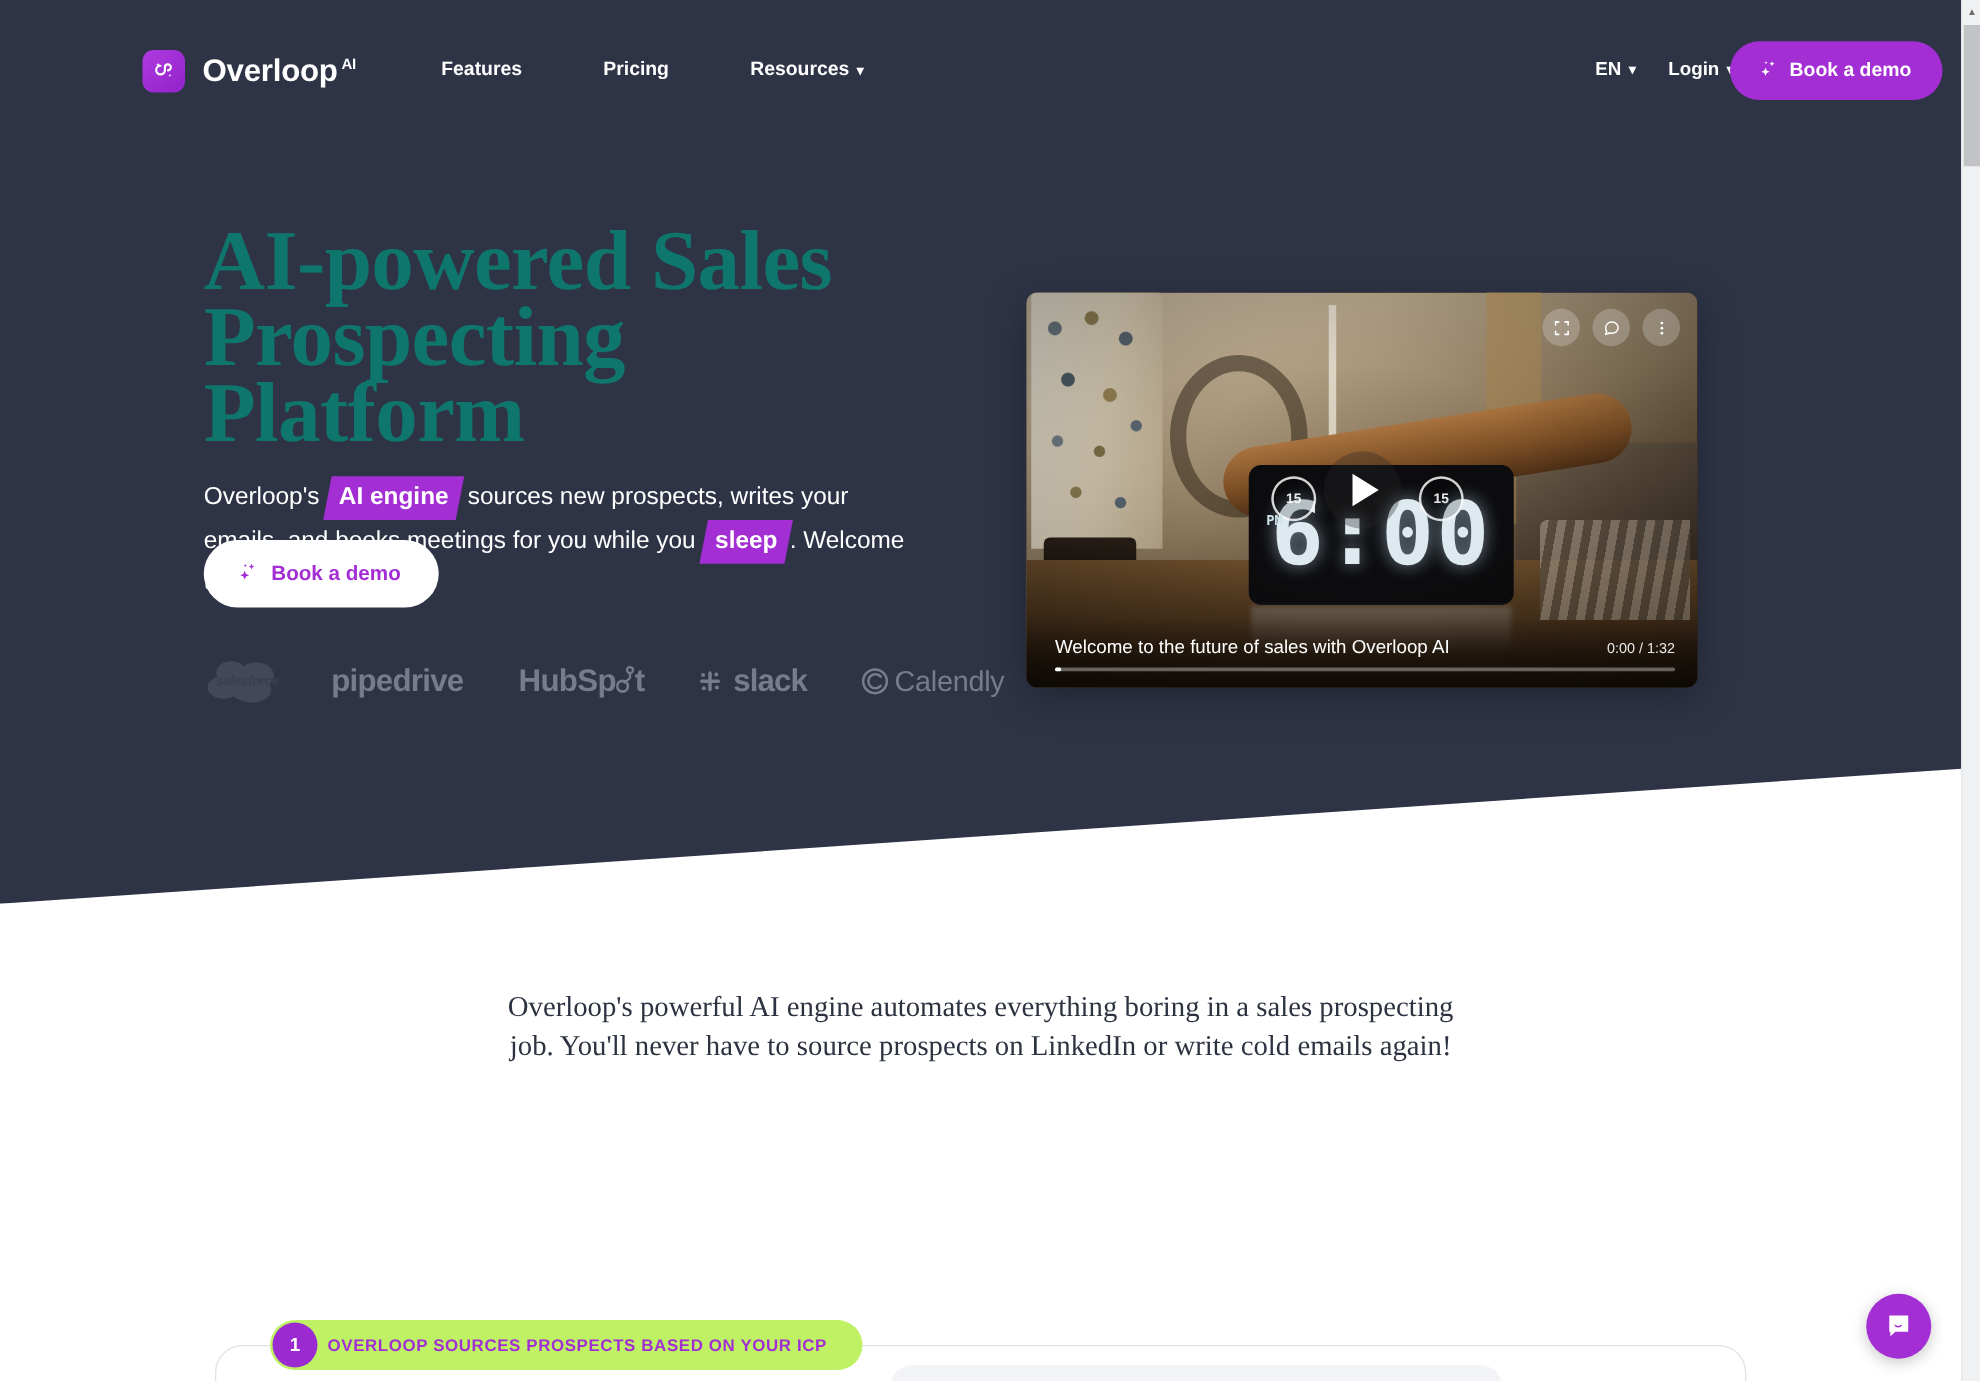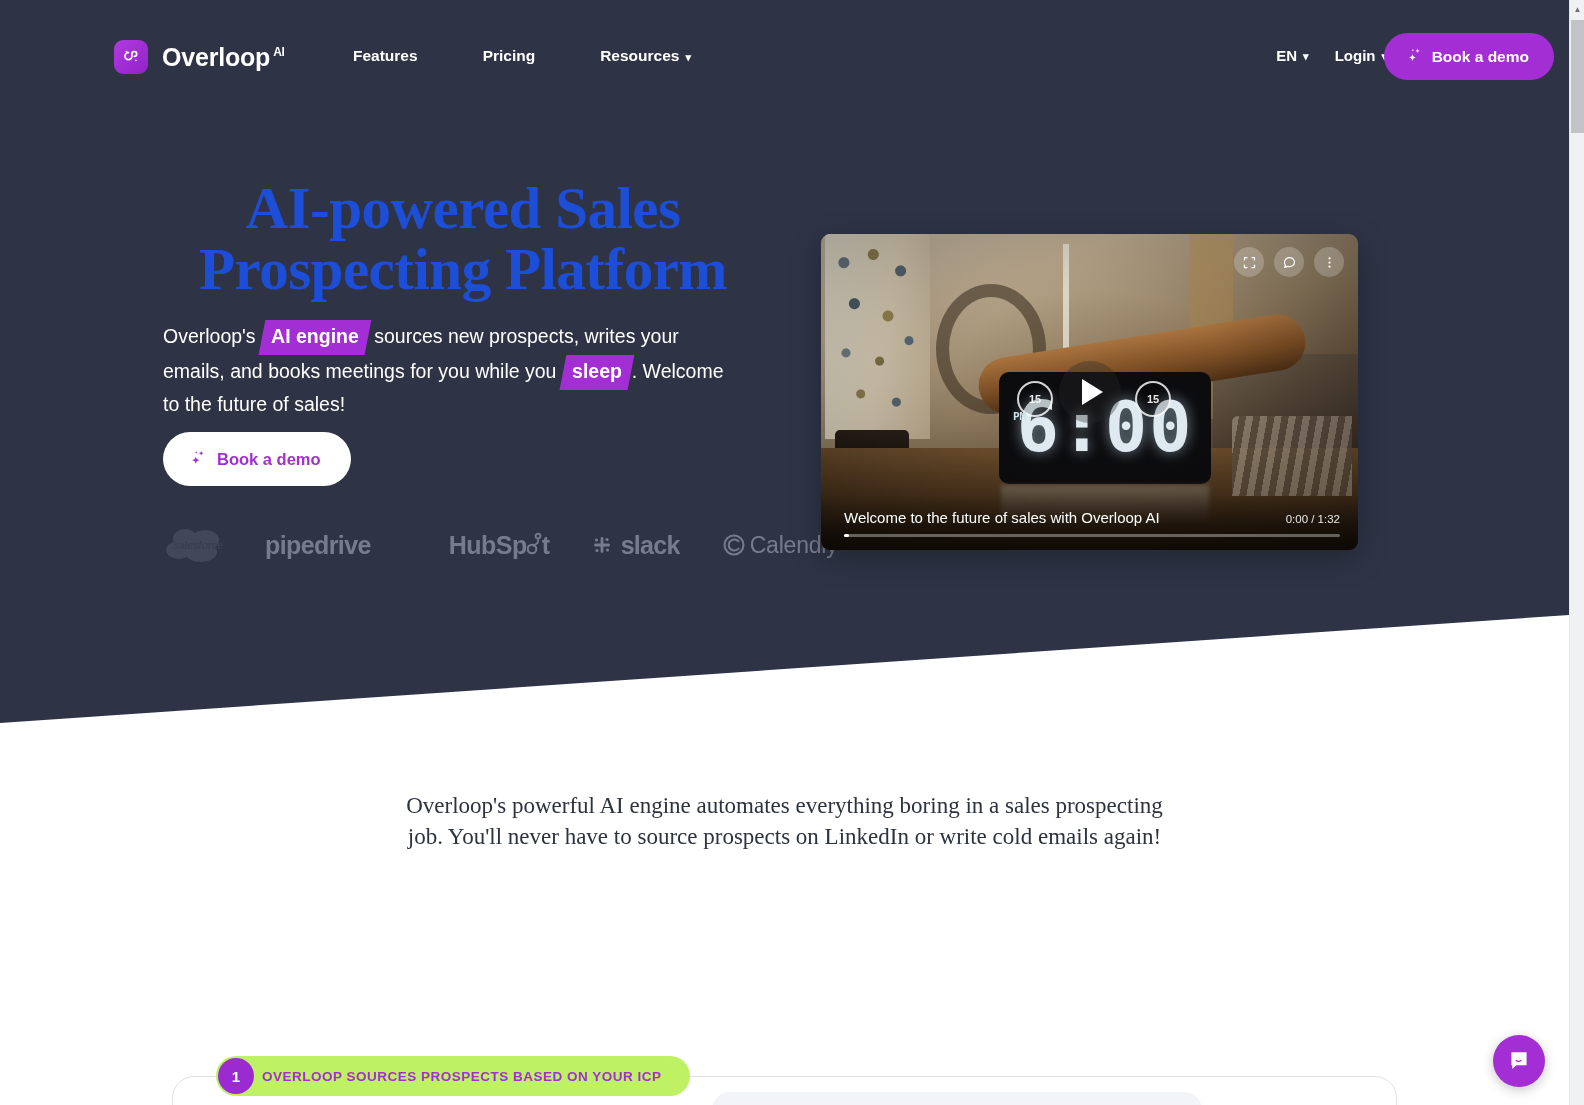--- a/index.html
+++ b/index.html
@@ -147,27 +147,26 @@
 
   
   .hero-left {
     position: absolute;
     left: 163px; top: 178px;
     width: 600px;
     z-index: 25;
   }
   .hero-title {
     font-family: "Liberation Serif", serif;
-    color: #1d4ed8;
-    font-size: 59px;
+    color: #0f766e;
+    font-size: 68px;
     line-height: 61px;
     font-weight: 700;
     letter-spacing: -0.5px;
     margin-bottom: 20px;
-    text-align: center;
   }
   .hero-sub {
     color: #ffffff;
     font-size: 19.5px;
     line-height: 31.5px;
     font-weight: 400;
     max-width: 578px;
   }
   .hl {
     display: inline-block;
@@ -223,21 +222,21 @@
   .sf-text {
     position: absolute;
     left: 8px; top: 16px;
     font-size: 10.5px;
     font-style: italic;
     color: #3c4254;
     font-weight: 600;
     letter-spacing: -0.2px;
   }
   .logo-pipedrive { font-size: 25px; font-weight: 700; letter-spacing: -0.6px; margin-right: 44px; }
-  .logo-hubspot { font-size: 25px; font-weight: 700; letter-spacing: -0.5px; margin-right: 40px; position: relative; margin-left: 34px; }
+  .logo-hubspot { font-size: 25px; font-weight: 700; letter-spacing: -0.5px; margin-right: 40px; position: relative; }
   .logo-slack { font-size: 25px; font-weight: 700; letter-spacing: -0.7px; margin-right: 42px; display: flex; align-items: center; gap: 7px; }
   .logo-calendly { font-size: 23px; font-weight: 400; letter-spacing: -0.2px; display: flex; align-items: center; gap: 4px; }
 
   
   .video-card {
     position: absolute;
     left: 821px; top: 234px;
     width: 537px; height: 316px;
     border-radius: 9px;
     overflow: hidden;

